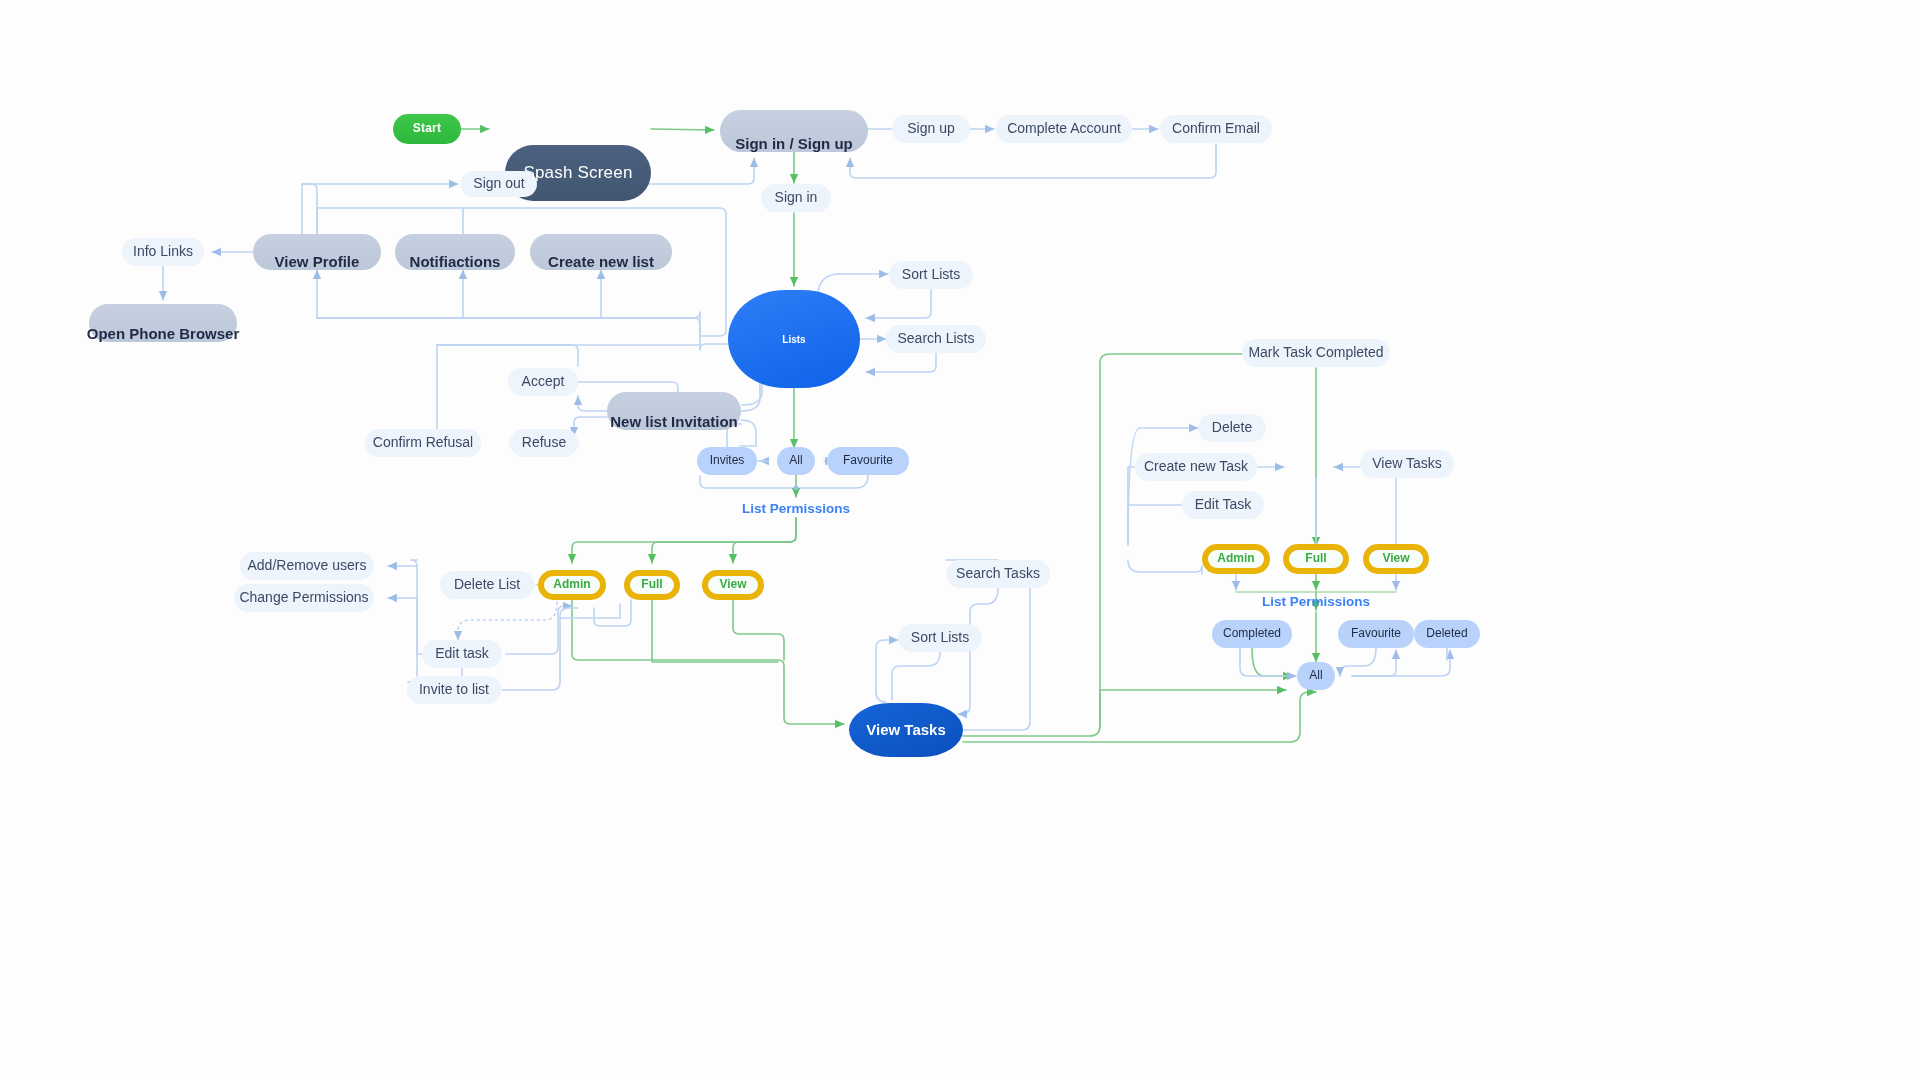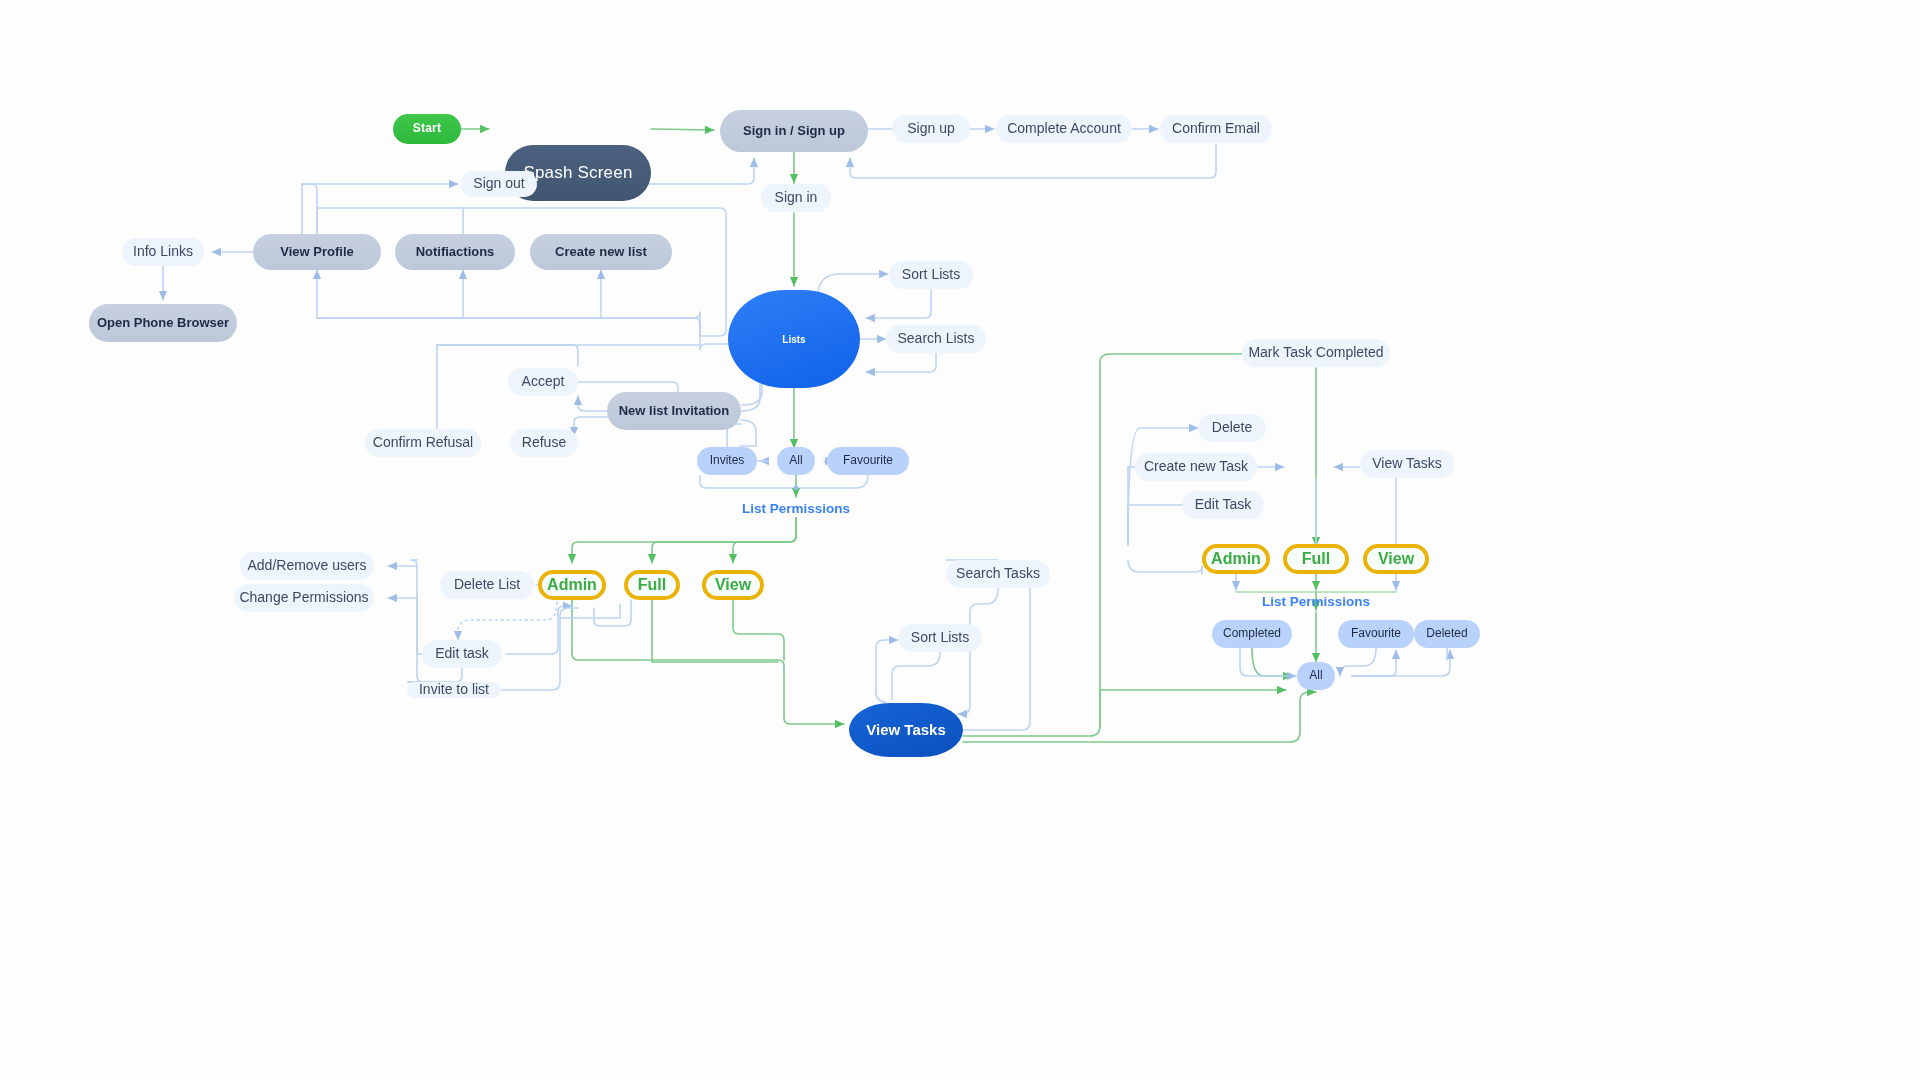--- a/index.html
+++ b/index.html
@@ -29,21 +29,21 @@
     font-size:12px;font-weight:600;letter-spacing:.2px;
   }
   .n-dark{
     background:linear-gradient(180deg,#4c6180 0%,#41566f 100%);
     color:#ffffff;border-radius:46px;
     font-size:17px;font-weight:400;letter-spacing:.2px;margin-top:44px;
   }
   .n-grey{
     background:linear-gradient(180deg,#c6d0e0 0%,#bcc7d9 100%);
     color:#1f2a44;border-radius:999px;
-    font-size:13px;font-weight:700;
+    font-size:15px;font-weight:700;align-items:flex-end;
   }
   .n-pale{
     background:#eef4fc;
     color:#3b4a63;border-radius:999px;
     font-size:14px;font-weight:400;
   }
   .n-bluepill{
     background:#b9d2fb;
     color:#1f2a44;border-radius:999px;
     font-size:12px;font-weight:400;
@@ -53,22 +53,22 @@
     color:#ffffff;border-radius:90px/78px;
     font-size:10px;font-weight:700;
   }
   .n-bluedeep{
     background:linear-gradient(160deg,#1565d8 0%,#0c4fbd 100%);
     color:#ffffff;border-radius:70px/46px;
     font-size:15px;font-weight:700;
   }
   .n-green{
     background:#f7fdf8;
-    color:#3aab45;border:4px solid #eab308;border-radius:999px;
-    font-size:16px;font-weight:700;
+    color:#3aab45;border:6px solid #eab308;border-radius:999px;
+    font-size:12px;font-weight:700;
   }
   .label-perm{
     position:absolute;transform:translate(-50%,-50%);
     color:#3b82f6;font-size:13.5px;font-weight:700;
     white-space:nowrap;
   }
 </style>
 </head>
 <body>
 
@@ -288,21 +288,21 @@
       </div>
       <div class="node n-pale" style="left: 304px; top: 598px; width: 140px; height: 28px;">
         <span>Change Permissions</span>
       </div>
       <div class="node n-pale" style="left: 487px; top: 585px; width: 94px; height: 28px;">
         <span>Delete List</span>
       </div>
       <div class="node n-pale" style="left: 462px; top: 654px; width: 80px; height: 28px;">
         <span>Edit task</span>
       </div>
-      <div class="node n-pale" style="left: 454px; top: 690px; width: 94px; height: 16px;">
+      <div class="node n-pale" style="left: 454px; top: 690px; width: 94px; height: 28px;">
         <span>Invite to list</span>
       </div>
       <div class="node n-pale" style="left: 998px; top: 574px; width: 104px; height: 28px;">
         <span>Search Tasks</span>
       </div>
       <div class="node n-pale" style="left: 940px; top: 638px; width: 84px; height: 28px;">
         <span>Sort Lists</span>
       </div>
       <div class="node n-bluedeep" style="left: 906px; top: 730px; width: 114px; height: 54px;">
         <span>View Tasks</span>

